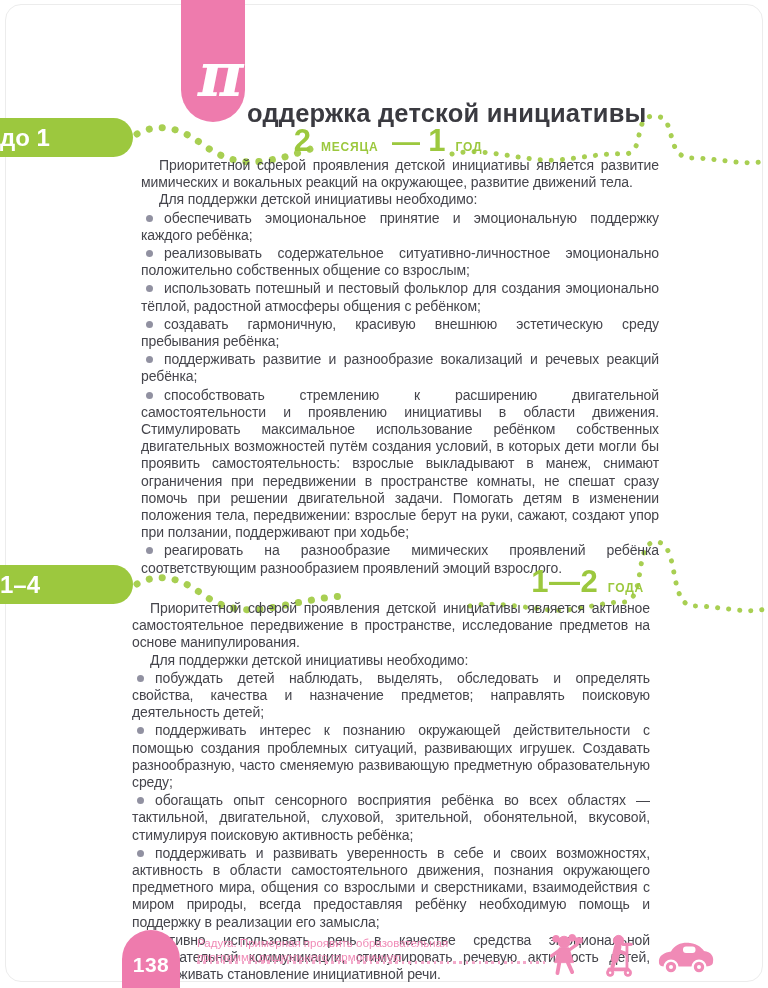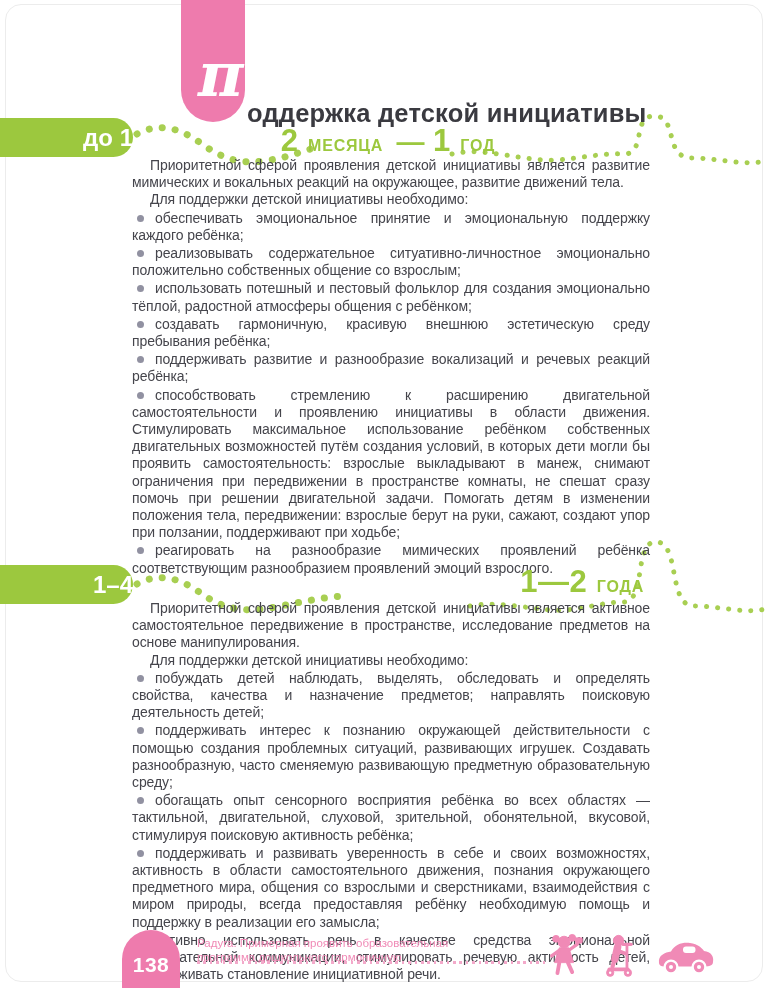--- a/index.html
+++ b/index.html
@@ -14,41 +14,41 @@
   html,body{margin:0;padding:0;}
   body{width:768px;height:988px;background:#fff;font-family:"Liberation Sans",sans-serif;position:relative;overflow:hidden;}
   .frame{position:absolute;left:5px;right:5px;top:4px;bottom:6px;border:1px solid #ececec;border-radius:16px;z-index:0;}
 
   
   .tab-top{position:absolute;left:181px;top:0;width:64px;height:122px;background:var(--pink);border-radius:0 0 32px 32px;z-index:2;}
   .pi{position:absolute;left:198px;top:44px;font-family:"DejaVu Serif",serif;font-style:italic;font-weight:bold;font-size:62px;line-height:1;color:#fff;z-index:3;}
   .page-title{position:absolute;left:247px;top:82px;font-size:25.5px;font-weight:bold;color:#3a3a40;letter-spacing:.2px;z-index:3;white-space:nowrap;}
 
   
-  .age-pill{position:absolute;left:0;width:133px;height:39px;background:var(--green);border-radius:0 22px 22px 0;color:#fff;font-weight:bold;font-size:24px;display:flex;align-items:center;justify-content:flex-end;z-index:3;}
+  .age-pill{position:absolute;left:0;width:133px;height:39px;background:var(--green);border-radius:0 22px 22px 0;color:#fff;font-weight:bold;font-size:24px;display:flex;align-items:center;justify-content:flex-start;z-index:3;}
   .pill1{top:118px;}
   .pill2{top:565px;}
 
   
   .band-heading{position:absolute;left:132px;width:517px;text-align:center;color:var(--green);font-weight:bold;z-index:3;white-space:nowrap;}
   .h1{top:123px;}
   .h2{top:564px;text-align:right;}
   .band-heading .big{font-size:31px;letter-spacing:.5px;}
-  .band-heading .small{font-size:16px;letter-spacing:.8px;margin:0 5px;}
+  .band-heading .small{font-size:12px;letter-spacing:.8px;margin:0 5px;}
   .band-heading .sep{font-size:28px;margin:0 4px;}
 
   
   .trail{position:absolute;left:0;z-index:1;}
   .trail path{fill:none;stroke:var(--green-dots);stroke-linecap:round;}
   .trail .fat{stroke-width:7;stroke-dasharray:0.1 13;}
   .trail .thin{stroke-width:5;stroke-dasharray:0.1 11;}
 
   
   .text-block{position:absolute;left:132px;width:518px;color:var(--ink);font-size:14px;line-height:17.2px;letter-spacing:-0.1px;text-align:justify;z-index:2;}
-  .t1{top:157px;}
+  .t1{top:157px;margin-left:9px;}
   .t2{top:600px;}
   .text-block p{margin:0;}
   .text-block p.ind{text-indent:18px;}
   .text-block p.b{margin-top:1px;}
   .dot{display:inline-block;width:7px;height:7px;border-radius:50%;background:var(--bullet);margin:0 11px 1px 5px;}
 
   
   .tab-num{position:absolute;left:122px;top:930px;width:58px;height:58px;background:var(--pink);border-radius:29px 29px 0 0;display:flex;align-items:center;justify-content:center;z-index:2;}
   .tab-num span{color:#fff;font-weight:bold;font-size:21px;margin-top:12px;letter-spacing:.5px;}
   .foot-caption{position:absolute;left:197px;top:936px;color:var(--pink-light);font-size:11.5px;line-height:14px;z-index:2;}

